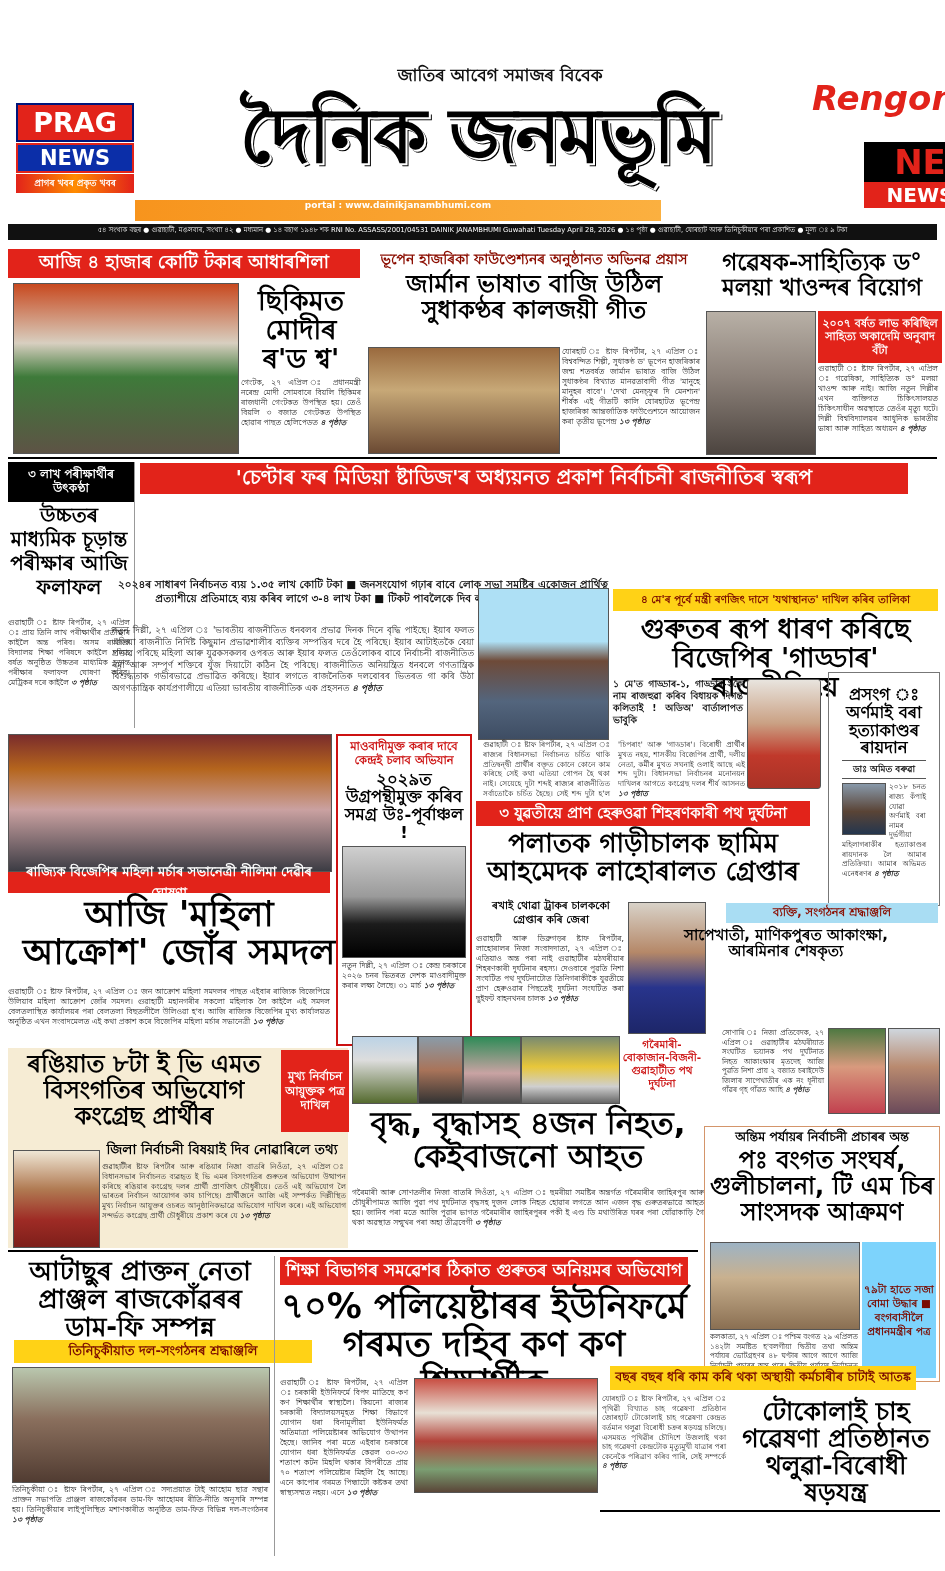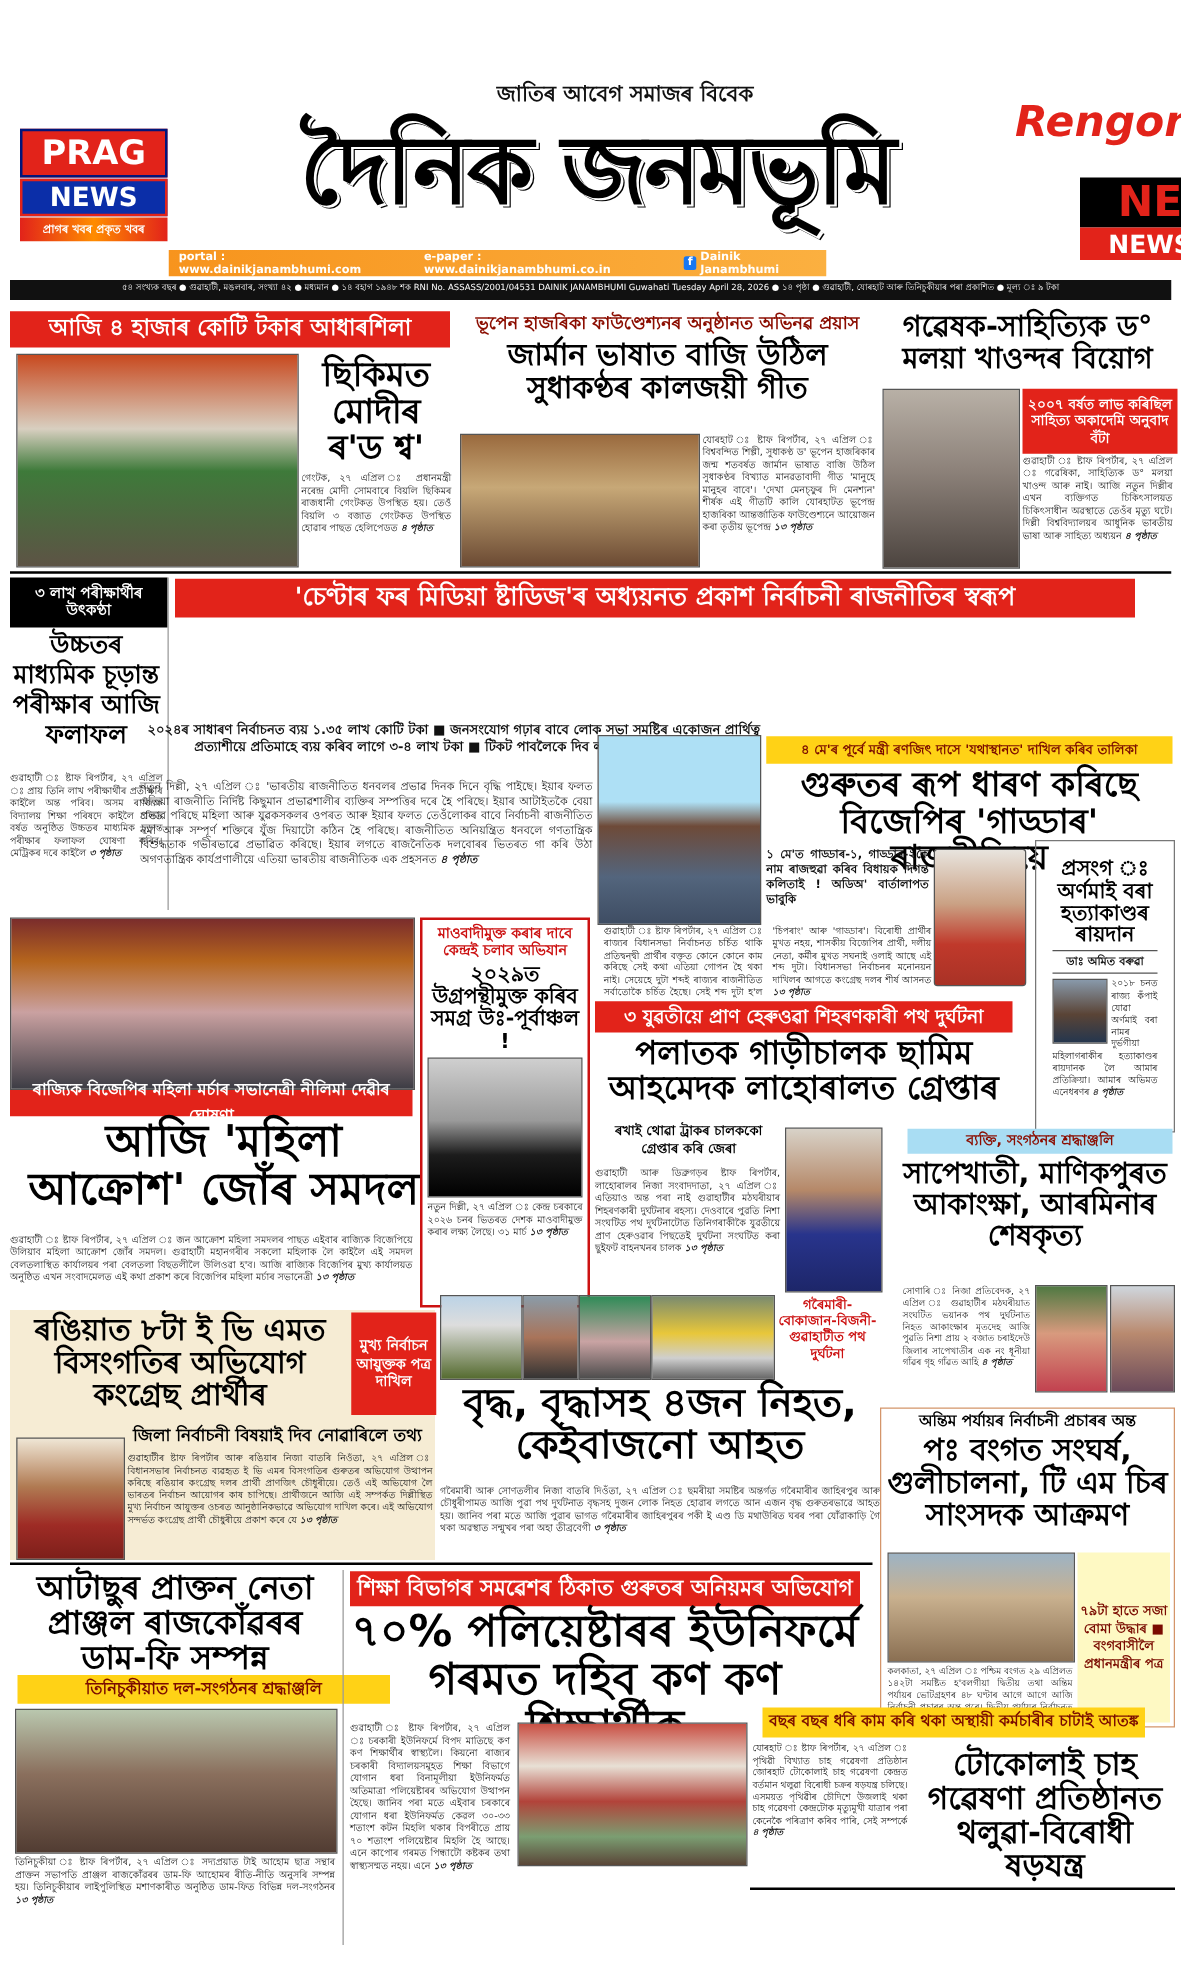--- a/index.html
+++ b/index.html
@@ -36,21 +36,21 @@
   <div class="abs ctr" style="left:145px;top:88px;width:665px;font-size:76px;font-weight:bold;color:#000;line-height:1.25;letter-spacing:-2px;text-shadow:2px 2px 0 #fff,3px 3px 0 #000;">দৈনিক জনমভূমি</div>
 
   <div class="abs" style="left:812px;top:78px;width:125px;text-align:center;">
     <span style="font-size:34px;font-weight:bold;color:#e2231a;font-style:italic;">Rengoni</span>
   </div>
   <div class="abs" style="left:864px;top:142px;width:112px;">
     <div style="background:#000;color:#e2231a;font-weight:bold;font-size:34px;text-align:center;line-height:1.0;padding:3px 0;">NE</div>
     <div style="background:#e2231a;color:#fff;font-weight:bold;font-size:20px;text-align:center;padding:1px 0;">NEWS</div>
   </div>
 
-  <div class="abs" style="left:135px;top:200px;width:510px;height:21px;background:linear-gradient(90deg,#f7941d,#fbb040);display:flex;align-items:center;gap:20px;padding:0 8px;">
+  <div class="abs" style="left:135px;top:200px;width:510px;height:21px;background:linear-gradient(90deg,#f7941d,#fbb040);display:flex;align-items:center;gap:20px;padding:0 8px;flex-direction:column;">
     <span style="font-size:9px;color:#fff;font-weight:bold;">portal : www.dainikjanambhumi.com</span>
     <span style="font-size:9px;color:#fff;font-weight:bold;">e-paper : www.dainikjanambhumi.co.in</span>
     <span style="display:flex;align-items:center;gap:3px;">
       <span style="display:inline-block;width:11px;height:11px;background:#1877f2;color:#fff;font-size:9px;font-weight:bold;text-align:center;line-height:11px;border-radius:2px;">f</span>
       <span style="font-size:9px;color:#fff;font-weight:bold;">Dainik Janambhumi</span>
     </span>
   </div>
 
   <div class="abs" style="left:8px;top:224px;width:929px;height:16px;background:#111;color:#fff;font-size:6.8px;display:flex;align-items:flex-start;justify-content:center;white-space:nowrap;overflow:hidden;">
     <span>৫৪ সংখ্যক বছৰ ● গুৱাহাটী, মঙলবাৰ, সংখ্যা ৪২ ● মধ্যমান ● ১৪ বহাগ ১৯৪৮ শক RNI No. ASSASS/2001/04531 DAINIK JANAMBHUMI Guwahati Tuesday April 28, 2026 ● ১৪ পৃষ্ঠা ● গুৱাহাটী, যোৰহাট আৰু তিনিচুকীয়াৰ পৰা প্ৰকাশিত ● মূল্য ঃ ৯ টকা</span>
@@ -108,21 +108,21 @@
     <div class="body-txt" style="margin-top:3px;"><span>নতুন দিল্লী, ২৭ এপ্ৰিল ঃ কেন্দ্ৰ চৰকাৰে ২০২৬ চনৰ ভিতৰত দেশক মাওবাদীমুক্ত কৰাৰ লক্ষ্য লৈছে। ৩১ মাৰ্চ</span> <span class="pageref">১৩ পৃষ্ঠাত</span></div>
   </div>
 
   <div class="abs redband" style="left:476px;top:801px;width:334px;height:25px;font-size:15px;">৩ যুৱতীয়ে প্ৰাণ হেৰুওৱা শিহৰণকাৰী পথ দুৰ্ঘটনা</div>
   <div class="abs hl" style="left:474px;top:829px;width:338px;font-size:26px;">পলাতক গাড়ীচালক ছামিম আহমেদক লাহোৰালত গ্ৰেপ্তাৰ</div>
   <div class="abs hl" style="left:478px;top:899px;width:146px;font-size:10.5px;line-height:1.3;">ৰখাই থোৱা ট্ৰাকৰ চালককো গ্ৰেপ্তাৰ কৰি জেৰা</div>
   <div class="abs body-txt" style="left:476px;top:934px;width:148px;height:108px;"><span>গুৱাহাটী আৰু ডিব্ৰুগড়ৰ ষ্টাফ ৰিপৰ্টাৰ, লাহোৰালৰ নিজা সংবাদদাতা, ২৭ এপ্ৰিল ঃ এতিয়াও অন্ত পৰা নাই গুৱাহাটীৰ মঠঘৰীয়াৰ শিহৰণকাৰী দুৰ্ঘটনাৰ ৰহস্য। দেওবাৰে পুৱতি নিশা সংঘটিত পথ দুৰ্ঘটনাটোত তিনিগৰাকীকৈ যুৱতীয়ে প্ৰাণ হেৰুওৱাৰ পিছতেই দুৰ্ঘটনা সংঘটিত কৰা ছুইফট বাহনখনৰ চালক</span> <span class="pageref">১৩ পৃষ্ঠাত</span></div>
   <div class="abs photo" style="left:628px;top:902px;width:76px;height:130px;background:linear-gradient(180deg,#d8d2c8 0%,#b58868 38%,#28348c 65%,#1d2669 100%);"></div>
 
   <div class="abs" style="left:726px;top:903px;width:212px;height:20px;background:#a9ddf3;color:#8b0d00;font-weight:bold;font-size:11.5px;display:flex;align-items:center;justify-content:center;">ব্যক্তি, সংগঠনৰ শ্ৰদ্ধাঞ্জলি</div>
-  <div class="abs hl" style="left:714px;top:927px;width:228px;font-size:23px;">সাপেখাতী, মাণিকপুৰত আকাংক্ষা, আৰমিনাৰ শেষকৃত্য</div>
+  <div class="abs hl" style="left:672px;top:927px;width:228px;font-size:15px;">সাপেখাতী, মাণিকপুৰত আকাংক্ষা, আৰমিনাৰ শেষকৃত্য</div>
   <div class="abs body-txt" style="left:722px;top:1028px;width:102px;height:92px;font-size:7.2px;"><span>সোণাৰি ঃ নিজা প্ৰতিবেদক, ২৭ এপ্ৰিল ঃ গুৱাহাটীৰ মঠঘৰীয়াত সংঘটিত ভয়ানক পথ দুৰ্ঘটনাত নিহত আকাংক্ষাৰ মৃতদেহ আজি পুৱতি নিশা প্ৰায় ২ বজাত চৰাইদেউ জিলাৰ সাপেখাতীৰ এক নং ধূনীয়া গাঁৱৰ গৃহ গাঁৱত আহি</span> <span class="pageref">৪ পৃষ্ঠাত</span></div>
   <div class="abs photo" style="left:828px;top:1028px;width:56px;height:84px;background:linear-gradient(180deg,#4f7942 0%,#d89a7e 45%,#c2414f 100%);"></div>
   <div class="abs photo" style="left:888px;top:1028px;width:50px;height:84px;background:linear-gradient(180deg,#cfd6dd 0%,#b98a6f 45%,#6b4a5a 100%);"></div>
 
   <div class="abs" style="left:8px;top:1048px;width:340px;height:200px;background:#f6ecd4;"></div>
   <div class="abs hl" style="left:12px;top:1052px;width:264px;font-size:24px;">ৰঙিয়াত ৮টা ই ভি এমত বিসংগতিৰ অভিযোগ কংগ্ৰেছ প্ৰাৰ্থীৰ</div>
   <div class="abs redband" style="left:281px;top:1050px;width:64px;height:78px;font-size:11.5px;line-height:1.25;padding:2px;">মুখ্য নিৰ্বাচন আয়ুক্তক পত্ৰ দাখিল</div>
   <div class="abs hl" style="left:98px;top:1142px;width:248px;font-size:13.5px;">জিলা নিৰ্বাচনী বিষয়াই দিব নোৱাৰিলে তথ্য</div>
   <div class="abs photo" style="left:13px;top:1150px;width:85px;height:96px;background:linear-gradient(180deg,#efe6d5 0%,#b07a52 40%,#9e2b25 72%,#7d1f1a 100%);"></div>
   <div class="abs body-txt" style="left:102px;top:1162px;width:244px;height:84px;font-size:7.4px;"><span>গুৱাহাটীৰ ষ্টাফ ৰিপৰ্টাৰ আৰু ৰঙিয়াৰ নিজা বাতৰি নিওঁতা, ২৭ এপ্ৰিল ঃ বিধানসভাৰ নিৰ্বাচনত ব্যৱহৃত ই ভি এমৰ বিসংগতিৰ গুৰুতৰ অভিযোগ উত্থাপন কৰিছে ৰঙিয়াৰ কংগ্ৰেছ দলৰ প্ৰাৰ্থী প্ৰাণজিৎ চৌধুৰীয়ে। তেওঁ এই অভিযোগ লৈ ভাৰতৰ নিৰ্বাচন আয়োগৰ কাষ চাপিছে। প্ৰাৰ্থীজনে আজি এই সম্পৰ্কত দিল্লীস্থিত মুখ্য নিৰ্বাচন আয়ুক্তৰ ওচৰত আনুষ্ঠানিকভাৱে অভিযোগ দাখিল কৰে। এই অভিযোগ সন্দৰ্ভত কংগ্ৰেছ প্ৰাৰ্থী চৌধুৰীয়ে প্ৰকাশ কৰে যে</span> <span class="pageref">১৩ পৃষ্ঠাত</span></div>
@@ -132,21 +132,21 @@
   <div class="abs photo" style="left:463px;top:1036px;width:56px;height:66px;background:linear-gradient(180deg,#2e8b57 0%,#c9a3a3 55%,#4c4c4c 100%);"></div>
   <div class="abs photo" style="left:521px;top:1036px;width:97px;height:66px;background:linear-gradient(180deg,#7a8b6f 0%,#e8c73a 45%,#cfcfcf 75%,#666 100%);"></div>
   <div class="abs ctr" style="left:620px;top:1038px;width:84px;font-size:10.5px;font-weight:bold;color:#cc1111;line-height:1.25;">গৰৈমাৰী-বোকাজান-বিজনী-গুৱাহাটীত পথ দুৰ্ঘটনা</div>
   <div class="abs hl" style="left:352px;top:1107px;width:352px;font-size:31px;">বৃদ্ধ, বৃদ্ধাসহ ৪জন নিহত, কেইবাজনো আহত</div>
   <div class="abs body-txt" style="left:352px;top:1188px;width:352px;height:62px;"><span>গৰৈমাৰী আৰু সোণতলীৰ নিজা বাতৰি দিওঁতা, ২৭ এপ্ৰিল ঃ ছমৰীয়া সমষ্টিৰ অন্তৰ্গত গৰৈমাৰীৰ জাহিৰপুৰ আৰু চৌধুৰীপামত আজি পুৱা পথ দুৰ্ঘটনাত বৃদ্ধসহ দুজন লোক নিহত হোৱাৰ লগতে আন এজন বৃদ্ধ গুৰুতৰভাৱে আহত হয়। জানিব পৰা মতে আজি পুৱাৰ ভাগত গৰৈমাৰীৰ জাহিৰপুৰৰ পকী ই এণ্ড ডি মথাউৰিত ঘৰৰ পৰা যোঁৱাকাড়ি গৈ থকা অৱস্থাত সন্মুখৰ পৰা অহা তীব্ৰবেগী</span> <span class="pageref">৩ পৃষ্ঠাত</span></div>
 
   <div class="abs" style="left:704px;top:1126px;width:236px;height:256px;border:1px solid #d4956a;box-sizing:border-box;"></div>
   <div class="abs hl" style="left:708px;top:1130px;width:228px;font-size:12.5px;">অন্তিম পৰ্যায়ৰ নিৰ্বাচনী প্ৰচাৰৰ অন্ত</div>
   <div class="abs hl" style="left:708px;top:1148px;width:228px;font-size:24px;">পঃ বংগত সংঘৰ্ষ, গুলীচালনা, টি এম চিৰ সাংসদক আক্ৰমণ</div>
   <div class="abs photo" style="left:710px;top:1242px;width:148px;height:86px;background:linear-gradient(180deg,#9db3c4 0%,#c9b18f 40%,#8a6f52 100%);"></div>
-  <div class="abs" style="left:862px;top:1242px;width:74px;height:136px;background:#fef9c3;color:#7a0b00;font-weight:bold;font-size:10.5px;text-align:center;display:flex;align-items:center;justify-content:center;line-height:1.35;padding:2px;box-sizing:border-box;">৭৯টা হাতে সজা বোমা উদ্ধাৰ ■ বংগবাসীলৈ প্ৰধানমন্ত্ৰীৰ পত্ৰ</div>
+  <div class="abs" style="left:862px;top:1242px;width:74px;height:136px;background:#7dd3fc;color:#7a0b00;font-weight:bold;font-size:10.5px;text-align:center;display:flex;align-items:center;justify-content:center;line-height:1.35;padding:2px;box-sizing:border-box;">৭৯টা হাতে সজা বোমা উদ্ধাৰ ■ বংগবাসীলৈ প্ৰধানমন্ত্ৰীৰ পত্ৰ</div>
   <div class="abs body-txt" style="left:710px;top:1332px;width:148px;height:46px;font-size:7.2px;"><span>কলকাতা, ২৭ এপ্ৰিল ঃ পশ্চিম বংগত ২৯ এপ্ৰিলত ১৪২টা সমষ্টিত হ'বলগীয়া দ্বিতীয় তথা অন্তিম পৰ্যায়ৰ ভোটগ্ৰহণৰ ৪৮ ঘণ্টাৰ আগে আগে আজি নিৰ্বাচনী প্ৰচাৰৰ অন্ত পৰে। দ্বিতীয় পৰ্যায়ৰ নিৰ্বাচনত ১৪২টা</span> <span class="pageref">৪ পৃষ্ঠাত</span></div>
 
   <div class="abs rule" style="left:8px;top:1250px;width:690px;height:2px;"></div>
 
   <div class="abs hl" style="left:10px;top:1257px;width:260px;font-size:26px;">আটাছুৰ প্ৰাক্তন নেতা প্ৰাঞ্জল ৰাজকোঁৱৰৰ ডাম-ফি সম্পন্ন</div>
   <div class="abs yellowband" style="left:14px;top:1340px;width:298px;height:23px;font-size:13px;">তিনিচুকীয়াত দল-সংগঠনৰ শ্ৰদ্ধাঞ্জলি</div>
   <div class="abs photo" style="left:12px;top:1367px;width:256px;height:114px;background:linear-gradient(180deg,#b9c7ae 0%,#8a6f5d 45%,#513c32 100%);"></div>
   <div class="abs body-txt" style="left:12px;top:1485px;width:256px;height:72px;"><span>তিনিচুকীয়া ঃ ষ্টাফ ৰিপৰ্টাৰ, ২৭ এপ্ৰিল ঃ সদ্যপ্ৰয়াত টাই আহোম ছাত্ৰ সন্থাৰ প্ৰাক্তন সভাপতি প্ৰাঞ্জল ৰাজকোঁৱৰৰ ডাম-ফি আহোমৰ ৰীতি-নীতি অনুসৰি সম্পন্ন হয়। তিনিচুকীয়াৰ লাইপুলিস্থিত মশাণকাৰীত অনুষ্ঠিত ডাম-ফিত বিভিন্ন দল-সংগঠনৰ</span> <span class="pageref">১৩ পৃষ্ঠাত</span></div>
   <div class="abs" style="left:274px;top:1256px;width:1px;height:300px;background:#999;"></div>
 

